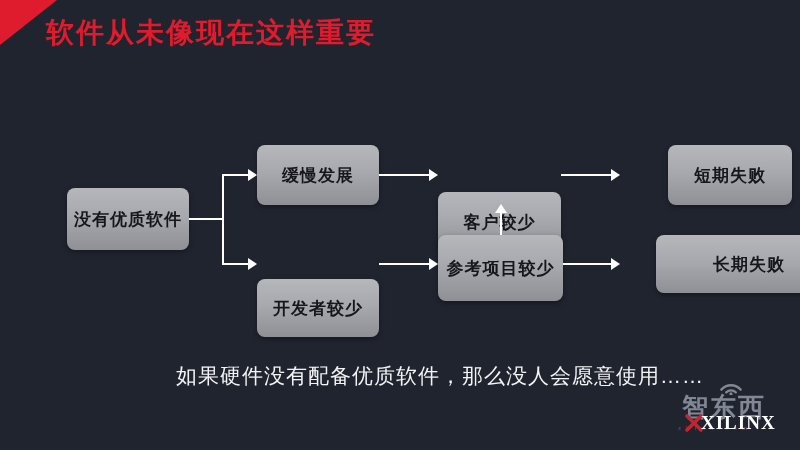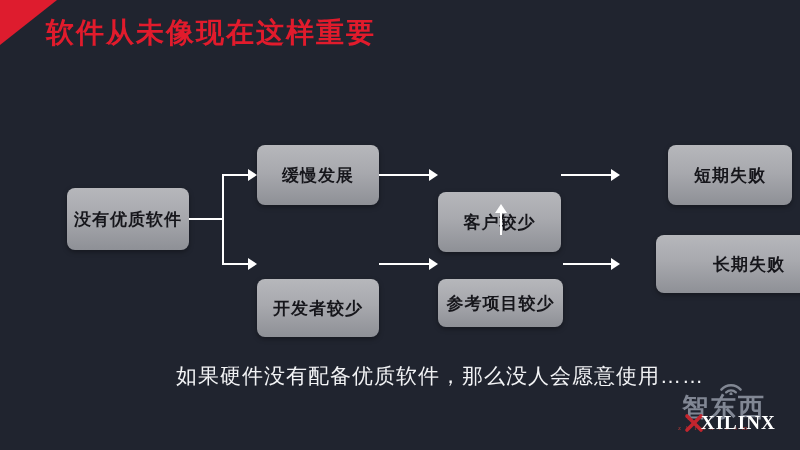--- a/index.html
+++ b/index.html
@@ -27,21 +27,21 @@
     border-radius:8px;
     color:#16161b;font-size:17px;font-weight:700;letter-spacing:1px;
     box-shadow:0 2px 5px rgba(0,0,0,0.35);
     white-space:nowrap;
   }
   .n-a{left:67px;top:188px;width:122px;height:62px;}
   .n-b{left:257px;top:145px;width:122px;height:60px;}
   .n-c{left:438px;top:145px;width:123px;height:60px;margin-top:47px;}
   .n-e{left:620px;top:145px;width:124px;height:60px;margin-left:48px;}
   .n-d{left:257px;top:235px;width:122px;height:58px;margin-top:44px;}
-  .n-f{left:438px;top:235px;width:125px;height:48px;margin-top:44px;}
+  .n-f{left:438px;top:235px;width:125px;height:66px;}
   .n-g{left:656px;top:235px;width:124px;height:58px;padding-left:31px;}
   
   .hl,.vl{position:absolute;background:#ffffff;}
   .hl{height:2px;}
   .vl{width:2px;}
   .arr-r{
     position:absolute;width:0;height:0;
     border-top:6px solid transparent;border-bottom:6px solid transparent;
     border-left:9px solid #ffffff;
   }

